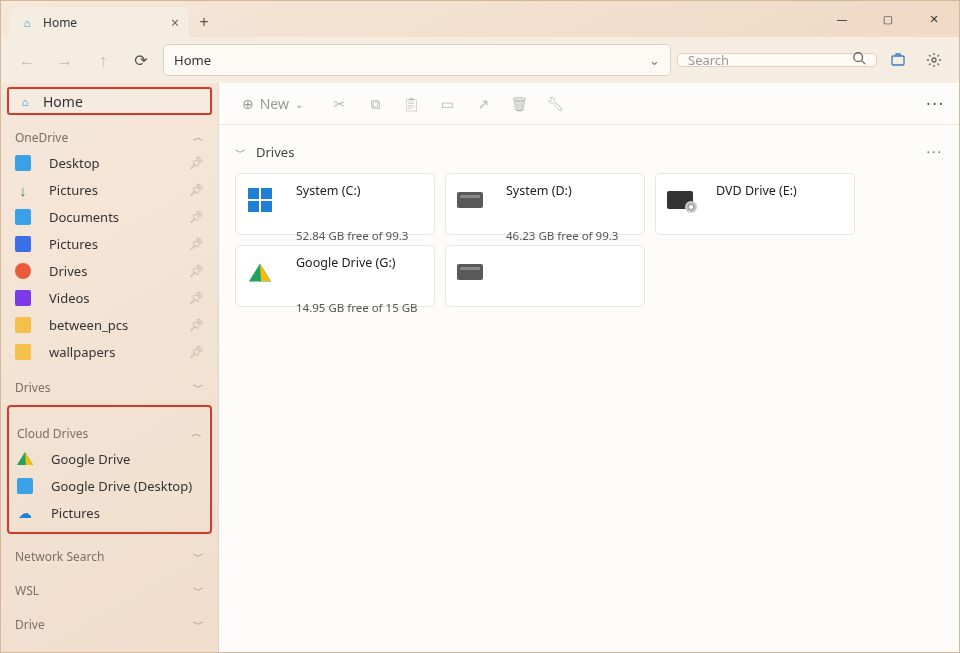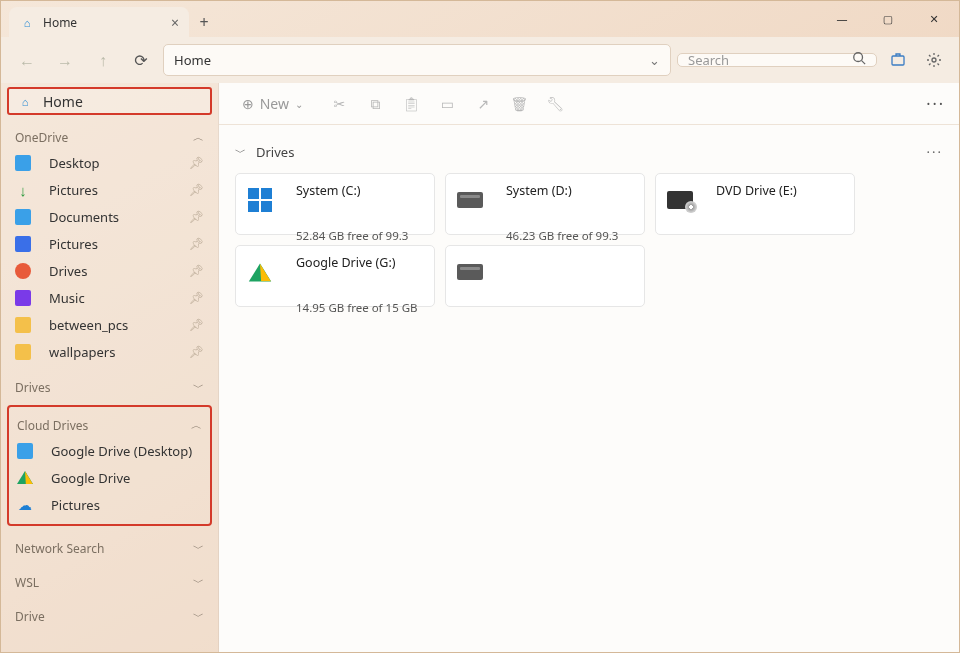--- a/index.html
+++ b/index.html
@@ -28,21 +28,21 @@
   .bodysplit { display:flex; height: calc(653px - 36px - 46px); }
 
   
   .sidebar { width:218px; background: rgba(245,236,226,0.4); border-right:1px solid rgba(0,0,0,0.05); overflow-y:auto; font-size:13px; color:#333; }
   .side-home { margin: 4px 6px; border:2px solid #d43a2a; border-radius:3px; height:28px; display:flex; align-items:center; padding:0 8px; gap:10px; font-size:14px; background: rgba(255,255,255,0.2);}
   .side-section { margin-top:10px; padding:0 14px; height:24px; display:flex; align-items:center; color:#7b6f61; font-size:12px; }
   .side-section .chev { margin-left:auto; color:#8a7d6f; font-size:11px; }
   .side-item { height:27px; display:flex; align-items:center; padding:0 14px; gap:18px; }
   .side-item .pin { margin-left:auto; color:#b7a793; font-size:12px; }
   .side-cloud-box { margin:6px 6px; border:2px solid #d43a2a; border-radius:4px; padding:2px 0 6px 0; }
-  .side-cloud-box .side-section{ margin-top:4px; padding:0 8px;}
+  .side-cloud-box .side-section{ margin-top:12px; padding:0 8px;}
   .side-cloud-box .side-item{ padding:0 8px; }
 
   
   .ic { width:16px; height:16px; display:inline-flex; align-items:center; justify-content:center; border-radius:2px; font-size:11px; }
   .ic-home { color:#2a8bd4; }
   .ic-desk { background:#3aa0e8; }
   .ic-down { color:#2e9a3e; font-size:15px; }
   .ic-doc  { background:#3aa0e8; }
   .ic-pic  { background:#3a6fe8; }
   .ic-mus  { background:#e85a3a; border-radius:50%; }
@@ -162,21 +162,21 @@
           <span>Pictures</span>
           <span class="pin">📌︎</span>
         </div>
         <div class="side-item">
           <span class="ic ic-mus"></span>
           <span>Drives</span>
           <span class="pin">📌︎</span>
         </div>
         <div class="side-item">
           <span class="ic ic-vid"></span>
-          <span>Music</span>
+          <span>Videos</span>
           <span class="pin">📌︎</span>
         </div>
         <div class="side-item">
           <span class="ic ic-fold"></span>
           <span>between_pcs</span>
           <span class="pin">📌︎</span>
         </div>
         <div class="side-item">
           <span class="ic ic-fold"></span>
           <span>wallpapers</span>
@@ -189,28 +189,28 @@
       <span class="chev">﹀</span>
     </div>
 
     <div class="side-cloud-box">
       <div class="side-section">
         <span>Cloud Drives</span>
         <span class="chev">︿</span>
       </div>
       <div id="cloudlist">
           <div class="side-item">
-            <span class="ic ic-desk"></span>
-            <span>Google Drive (Desktop)</span>
-          </div>
-          <div class="side-item">
             <span class="ic">
               <span class="ic-gdrive"></span>
             </span>
             <span>Google Drive</span>
+          </div>
+          <div class="side-item">
+            <span class="ic ic-desk"></span>
+            <span>Google Drive (Desktop)</span>
           </div>
           <div class="side-item">
             <span class="ic ic-onedrive">☁</span>
             <span>Pictures</span>
           </div>
         </div>
     </div>
 
     <div class="side-section">
       <span>Network Search</span>

